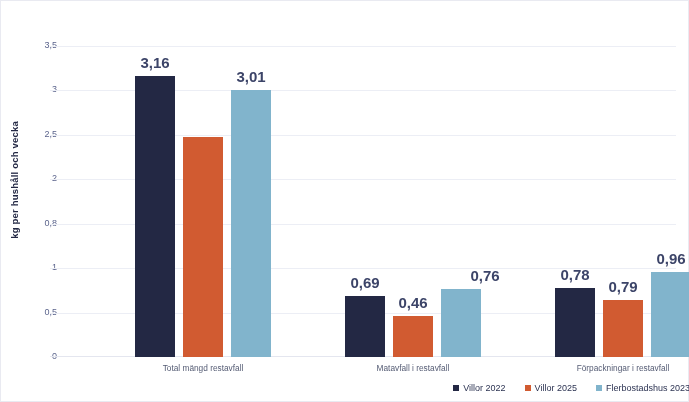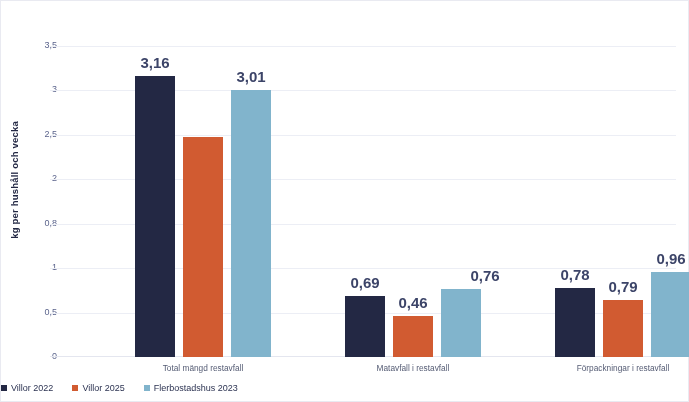--- a/index.html
+++ b/index.html
@@ -106,21 +106,21 @@
     white-space: nowrap;
     transform: translateX(-50%);
   }
   
   #legend {
     position: absolute;
     left: 0;
     top: 382px;
     width: 689px;
     display: flex;
-    justify-content: flex-start;
+    justify-content: flex-end;
     align-items: center;
     gap: 19px;
   }
   .legend-item {
     display: flex;
     align-items: center;
     gap: 4px;
   }
   .legend-swatch {
     width: 6px;

